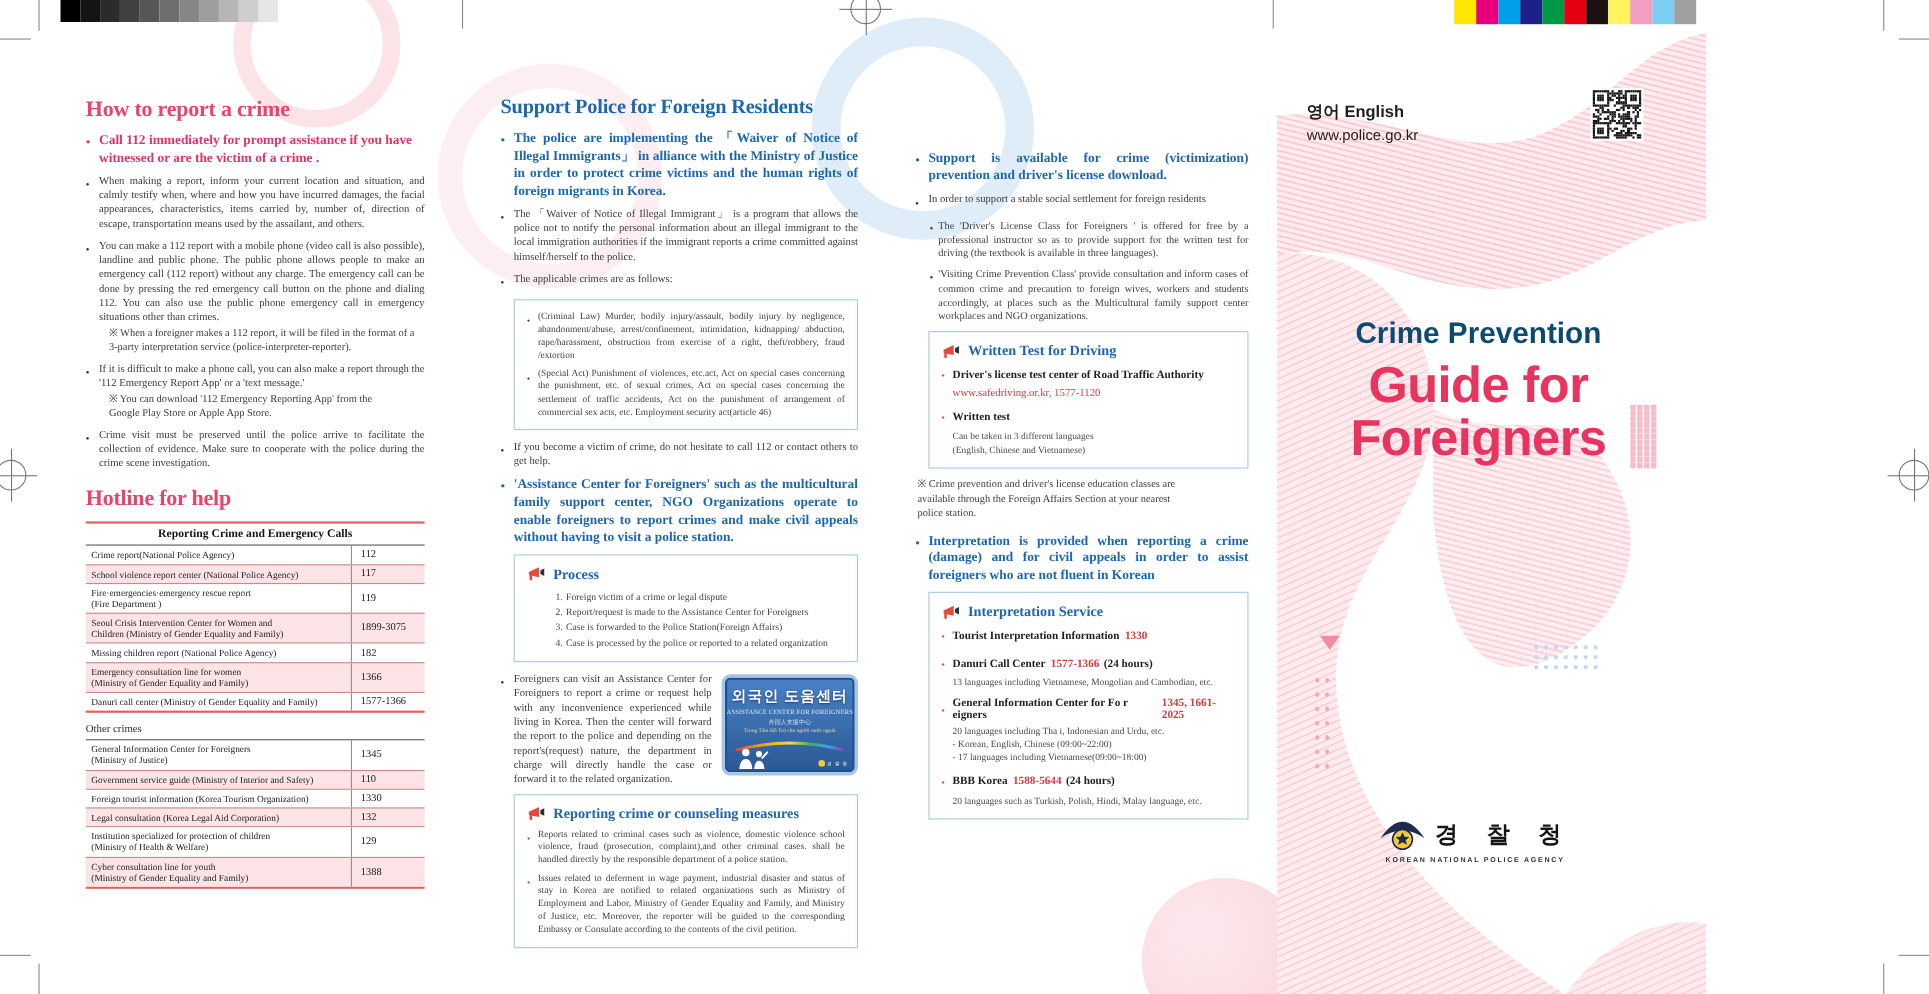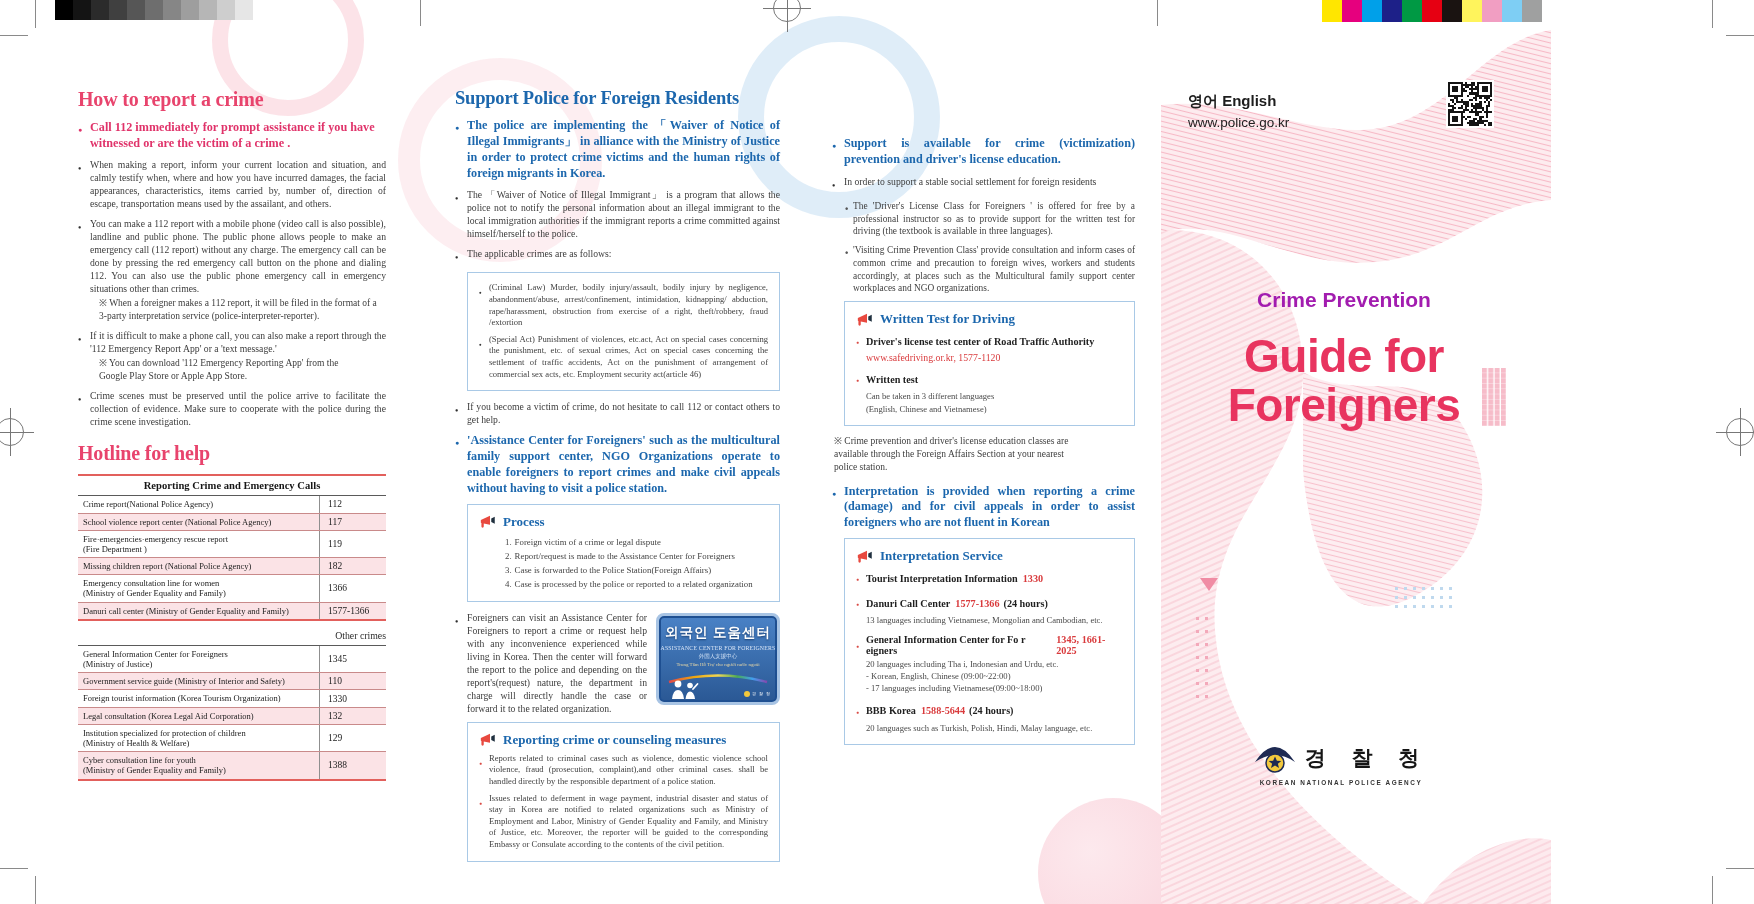--- a/index.html
+++ b/index.html
@@ -49,21 +49,21 @@
   .b-text{font-size:9.7px;line-height:1.34;color:#3c3c3c;text-align:justify;}
   .lead-pink .b-text{font-size:12.2px;font-weight:700;color:#e0336a;line-height:1.28;text-align:left;}
   .lead-blue .b-text{font-size:12.2px;font-weight:700;color:#1c67ad;line-height:1.3;text-align:justify;}
   .b-note{margin-top:2px;padding-left:9px;font-size:9.5px;line-height:1.32;color:#3c3c3c;white-space:pre-line;}
   .note{font-size:9.5px;line-height:1.35;color:#3c3c3c;white-space:pre-line;margin:6px 0 0 10px;}
 
   
   .hotline{margin-top:14px;}
   .table-wrap{border-top:2.5px solid #e2605c;border-bottom:2.5px solid #e2605c;margin-bottom:4px;}
   .tbl-header{text-align:center;font-weight:700;font-size:10.6px;color:#161616;padding:4px 0;border-bottom:1.5px solid #5a5a5a;}
-  .tbl2-label{text-align:right;font-size:9.8px;color:#2c2c2c;padding:5px 0 4px;}
+  .tbl2-label{text-align:left;font-size:9.8px;color:#2c2c2c;padding:5px 0 4px;}
   .trow{display:flex;border-top:1px solid #c98a8a;}
   .rows .trow:first-of-type{border-top:none;}
   .rows .trow:nth-of-type(even){background:#fbe3e6;}
   .tlabel{flex:1;padding:3px 5px;font-size:8.5px;line-height:1.2;color:#222;white-space:pre-line;display:flex;flex-direction:column;justify-content:center;}
   .tnum{flex:0 0 58px;border-left:1px solid #8f8f8f;padding:3px 0 3px 8px;font-size:9.5px;color:#222;display:flex;align-items:center;}
 
   
   .bluebox{border:1px solid #a9c9e6;background:#fff;padding:9px 11px 10px;margin:3px 0 9px 12px;}
   .box-title{display:flex;align-items:center;margin-bottom:5px;}
   .mega{width:17px;height:15px;flex:0 0 17px;margin-right:7px;}
@@ -112,21 +112,21 @@
   
   #cover{position:absolute;left:1160px;top:0;width:392px;height:904px;z-index:2;}
   #cover .waves{position:absolute;left:0;top:0;z-index:0;}
   .lang{position:absolute;left:28px;top:92px;z-index:2;}
   .lang-line{font-size:15px;font-weight:700;color:#1d1d1d;}
   .website{font-size:13.5px;color:#222;margin-top:4px;}
   .qr{position:absolute;left:286px;top:80px;width:48px;height:48px;background:#fff;display:grid;
       grid-template-rows:repeat(21,1fr);grid-template-columns:repeat(21,1fr);padding:2px;box-sizing:border-box;z-index:2;}
   .qr i{background:#141414;}
   .cover-titles{position:absolute;left:0;right:24px;top:288px;text-align:center;z-index:2;}
-  .t-small{font-size:21px;font-weight:600;color:#a21caf;margin-bottom:20px;}
+  .t-small{font-size:27px;font-weight:600;color:#0c4a6e;margin-bottom:6px;}
   .t-big{font-size:46px;font-weight:800;color:#e8345f;line-height:1.07;letter-spacing:-.5px;}
   .tri-pink{position:absolute;left:40px;top:578px;width:0;height:0;z-index:2;
             border-left:9px solid transparent;border-right:9px solid transparent;border-top:13px solid #f08ca4;}
   .dots-blue{position:absolute;left:232px;top:584px;width:64px;height:28px;z-index:1;
              background-image:radial-gradient(circle,#bfd9ee 1.8px,transparent 2px);background-size:9px 9px;}
   .dots-pink-col{position:absolute;left:33px;top:612px;width:18px;height:88px;z-index:1;
              background-image:radial-gradient(circle,#f3a9ba 1.8px,transparent 2px);background-size:9px 13px;}
   .grid-pink{position:absolute;left:322px;top:368px;width:24px;height:58px;z-index:1;
              background-image:linear-gradient(#f6bcc9,#f6bcc9);background-size:5px 5px;background-repeat:space;}
   .logo{position:absolute;left:0;right:30px;top:740px;display:flex;flex-direction:column;align-items:center;z-index:2;}
@@ -228,21 +228,21 @@
           <div class="b-body">
             <div class="b-text">If it is difficult to make a phone call, you can also make a report through the '112 Emergency Report App' or a 'text message.'</div>
             <div class="b-note">※ You can download '112 Emergency Reporting App' from the
 Google Play Store or Apple App Store.</div>
           </div>
         </div>
 
         <div class="b-row">
           <span class="dot"></span>
           <div class="b-body">
-            <div class="b-text">Crime scenes must be preserved until the police arrive to facilitate the collection of evidence. Make sure to cooperate with the police during the crime scene investigation.</div>
+            <div class="b-text">Crime visit must be preserved until the police arrive to facilitate the collection of evidence. Make sure to cooperate with the police during the crime scene investigation.</div>
 
           </div>
         </div>
       </div>
 
     <div class="hotline">
       <h1 class="h-pink">Hotline for help</h1>
 
       <div class="table-wrap">
         <div class="tbl-header">Reporting Crime and Emergency Calls</div>
@@ -258,20 +258,25 @@
               <div class="tnum">117</div>
             </div>
 
             <div class="trow">
               <div class="tlabel">Fire·emergencies·emergency rescue report
 (Fire Department )</div>
               <div class="tnum">119</div>
             </div>
 
 
+            <div class="trow">
+              <div class="tlabel">Seoul Crisis Intervention Center for Women and
+Children (Ministry of Gender Equality and Family)</div>
+              <div class="tnum">1899-3075</div>
+            </div>
 
             <div class="trow">
               <div class="tlabel">Missing children report (National Police Agency)</div>
               <div class="tnum">182</div>
             </div>
 
             <div class="trow">
               <div class="tlabel">Emergency consultation line for women
 (Ministry of Gender Equality and Family)</div>
               <div class="tnum">1366</div>
@@ -462,21 +467,21 @@
           </div>
         </div>
     </div>
 
   </div>
 
   <div id="panel3" class="panel">
     <div class="b-row lead lead-blue">
       <span class="dot"></span>
       <div class="b-body">
-          <div class="b-text">Support is available for crime (victimization) prevention and driver's license education.</div>
+          <div class="b-text">Support is available for crime (victimization) prevention and driver's license download.</div>
         </div>
     </div>
 
     <div class="b-row">
       <span class="dot"></span>
       <div class="b-body">
           <div class="b-text" style="text-align:left">In order to support a stable social settlement for foreign residents</div>
         </div>
     </div>
 

